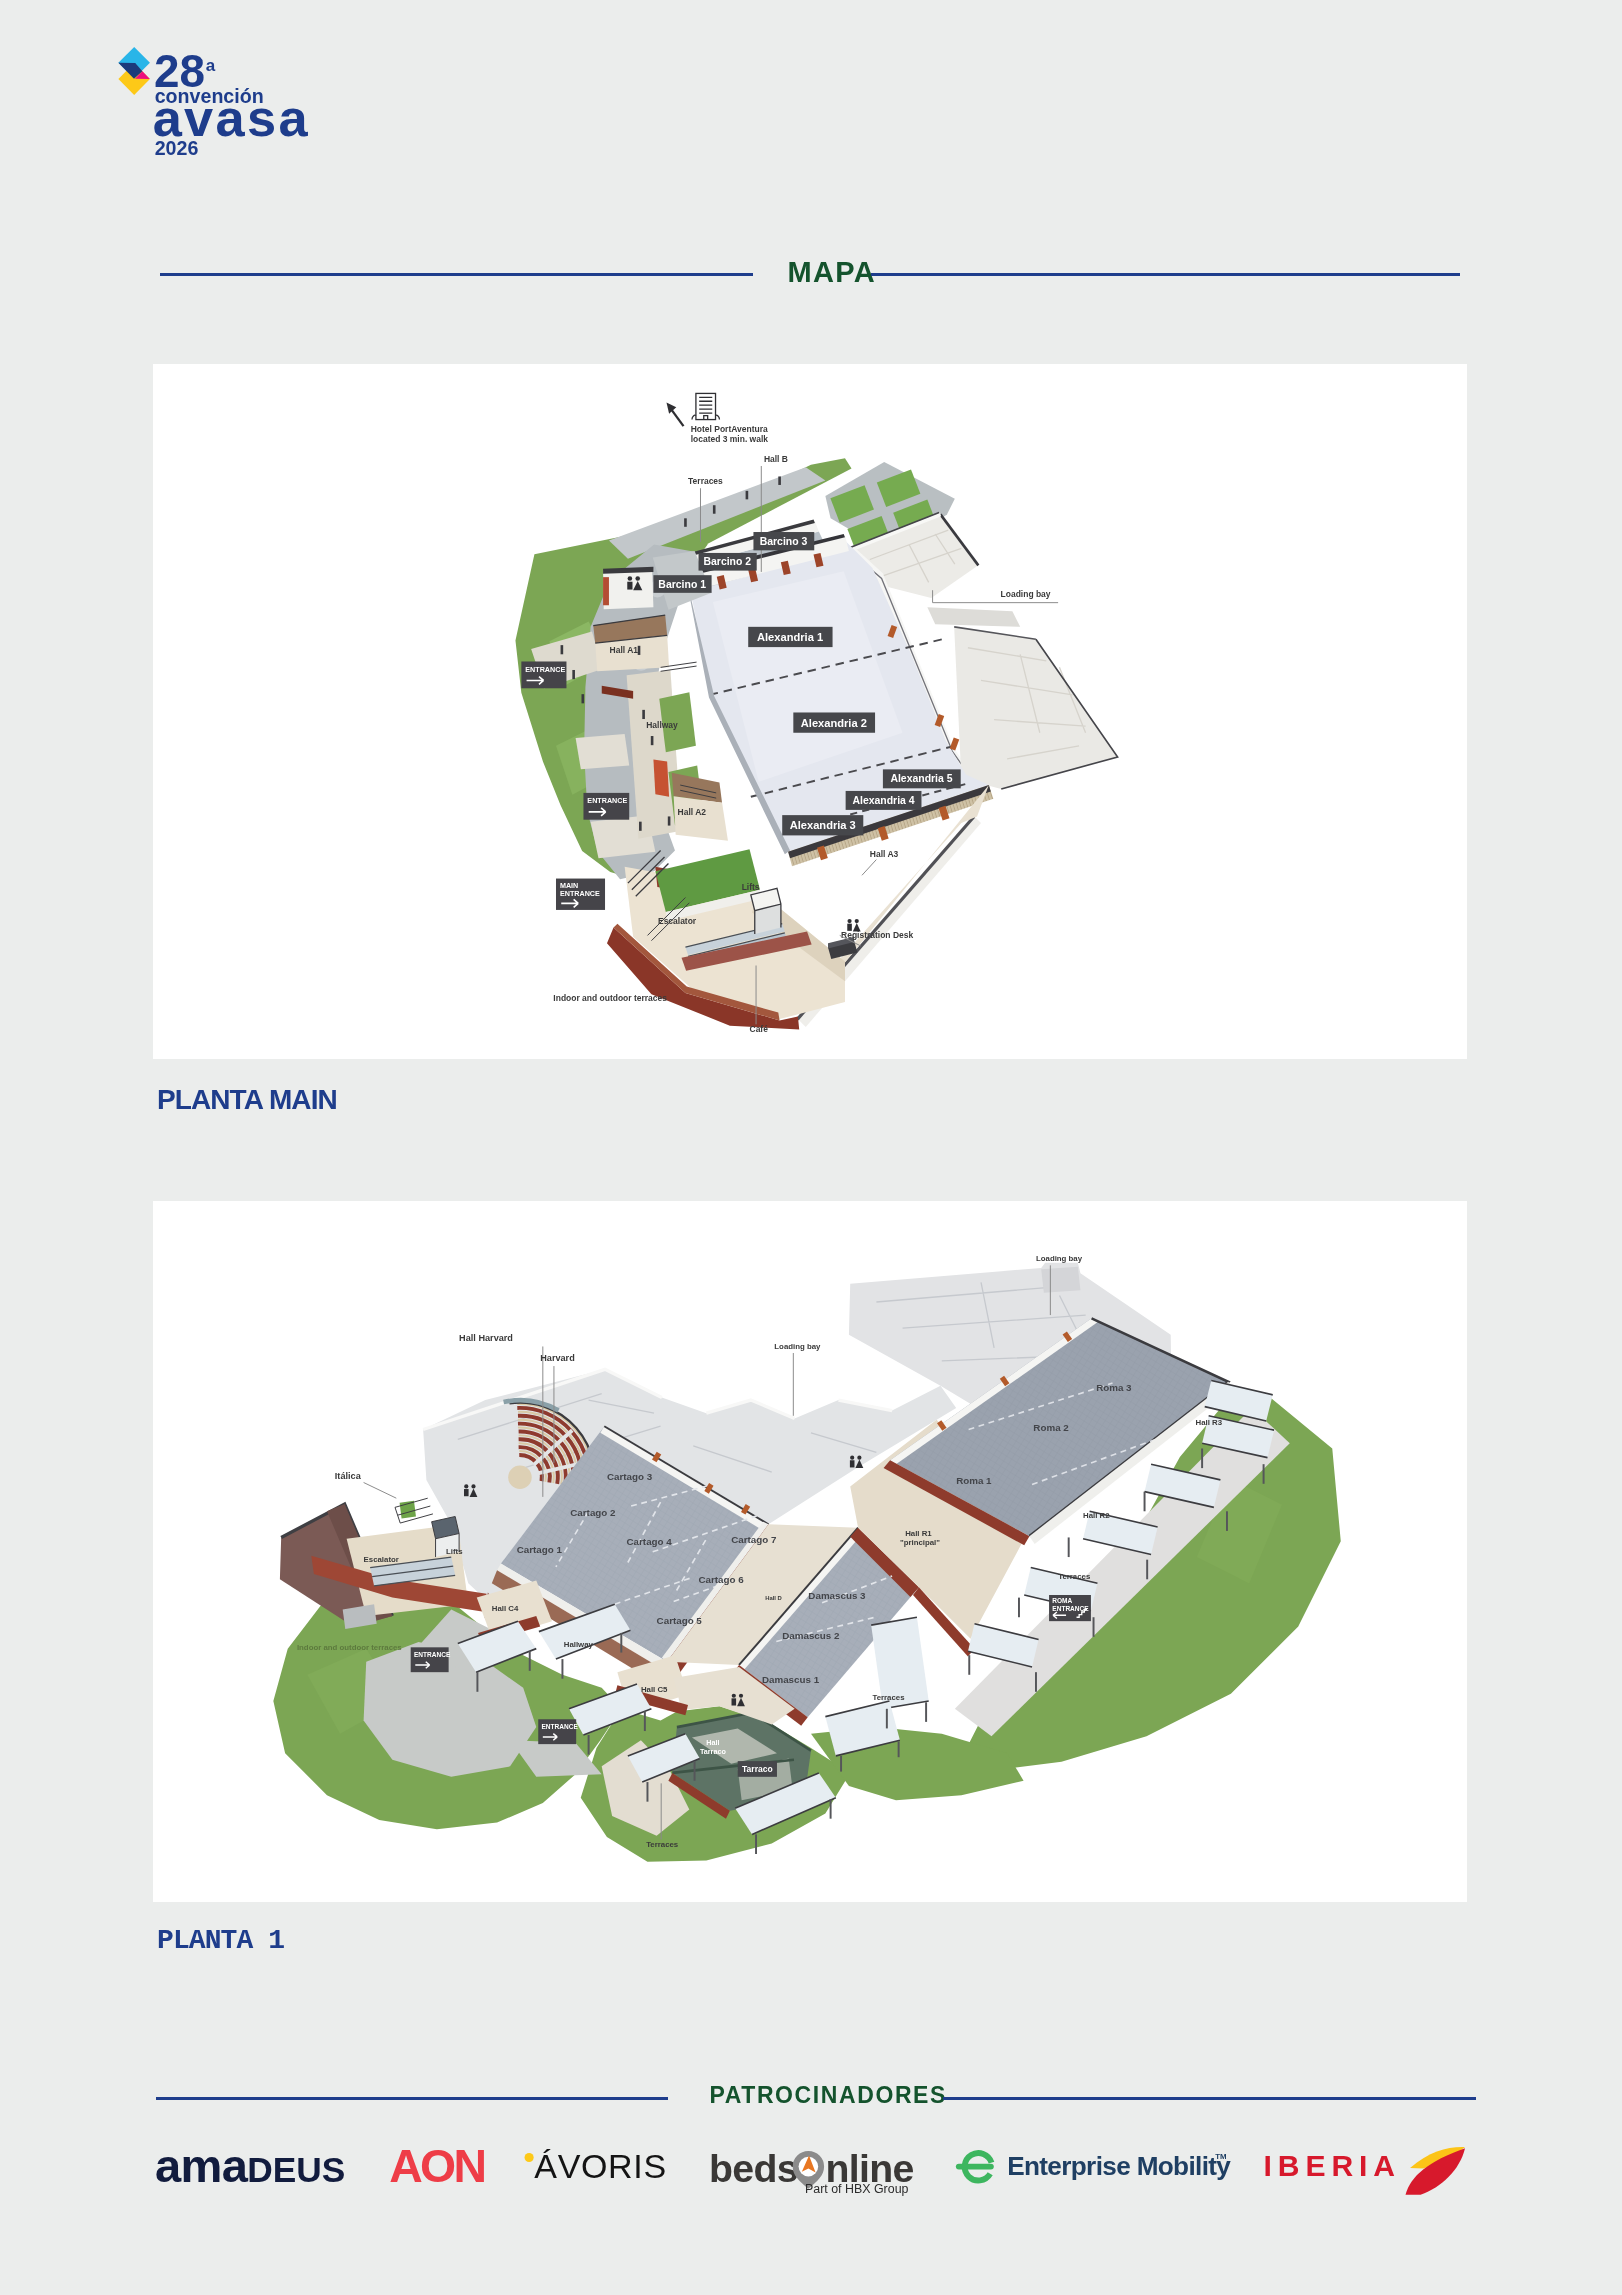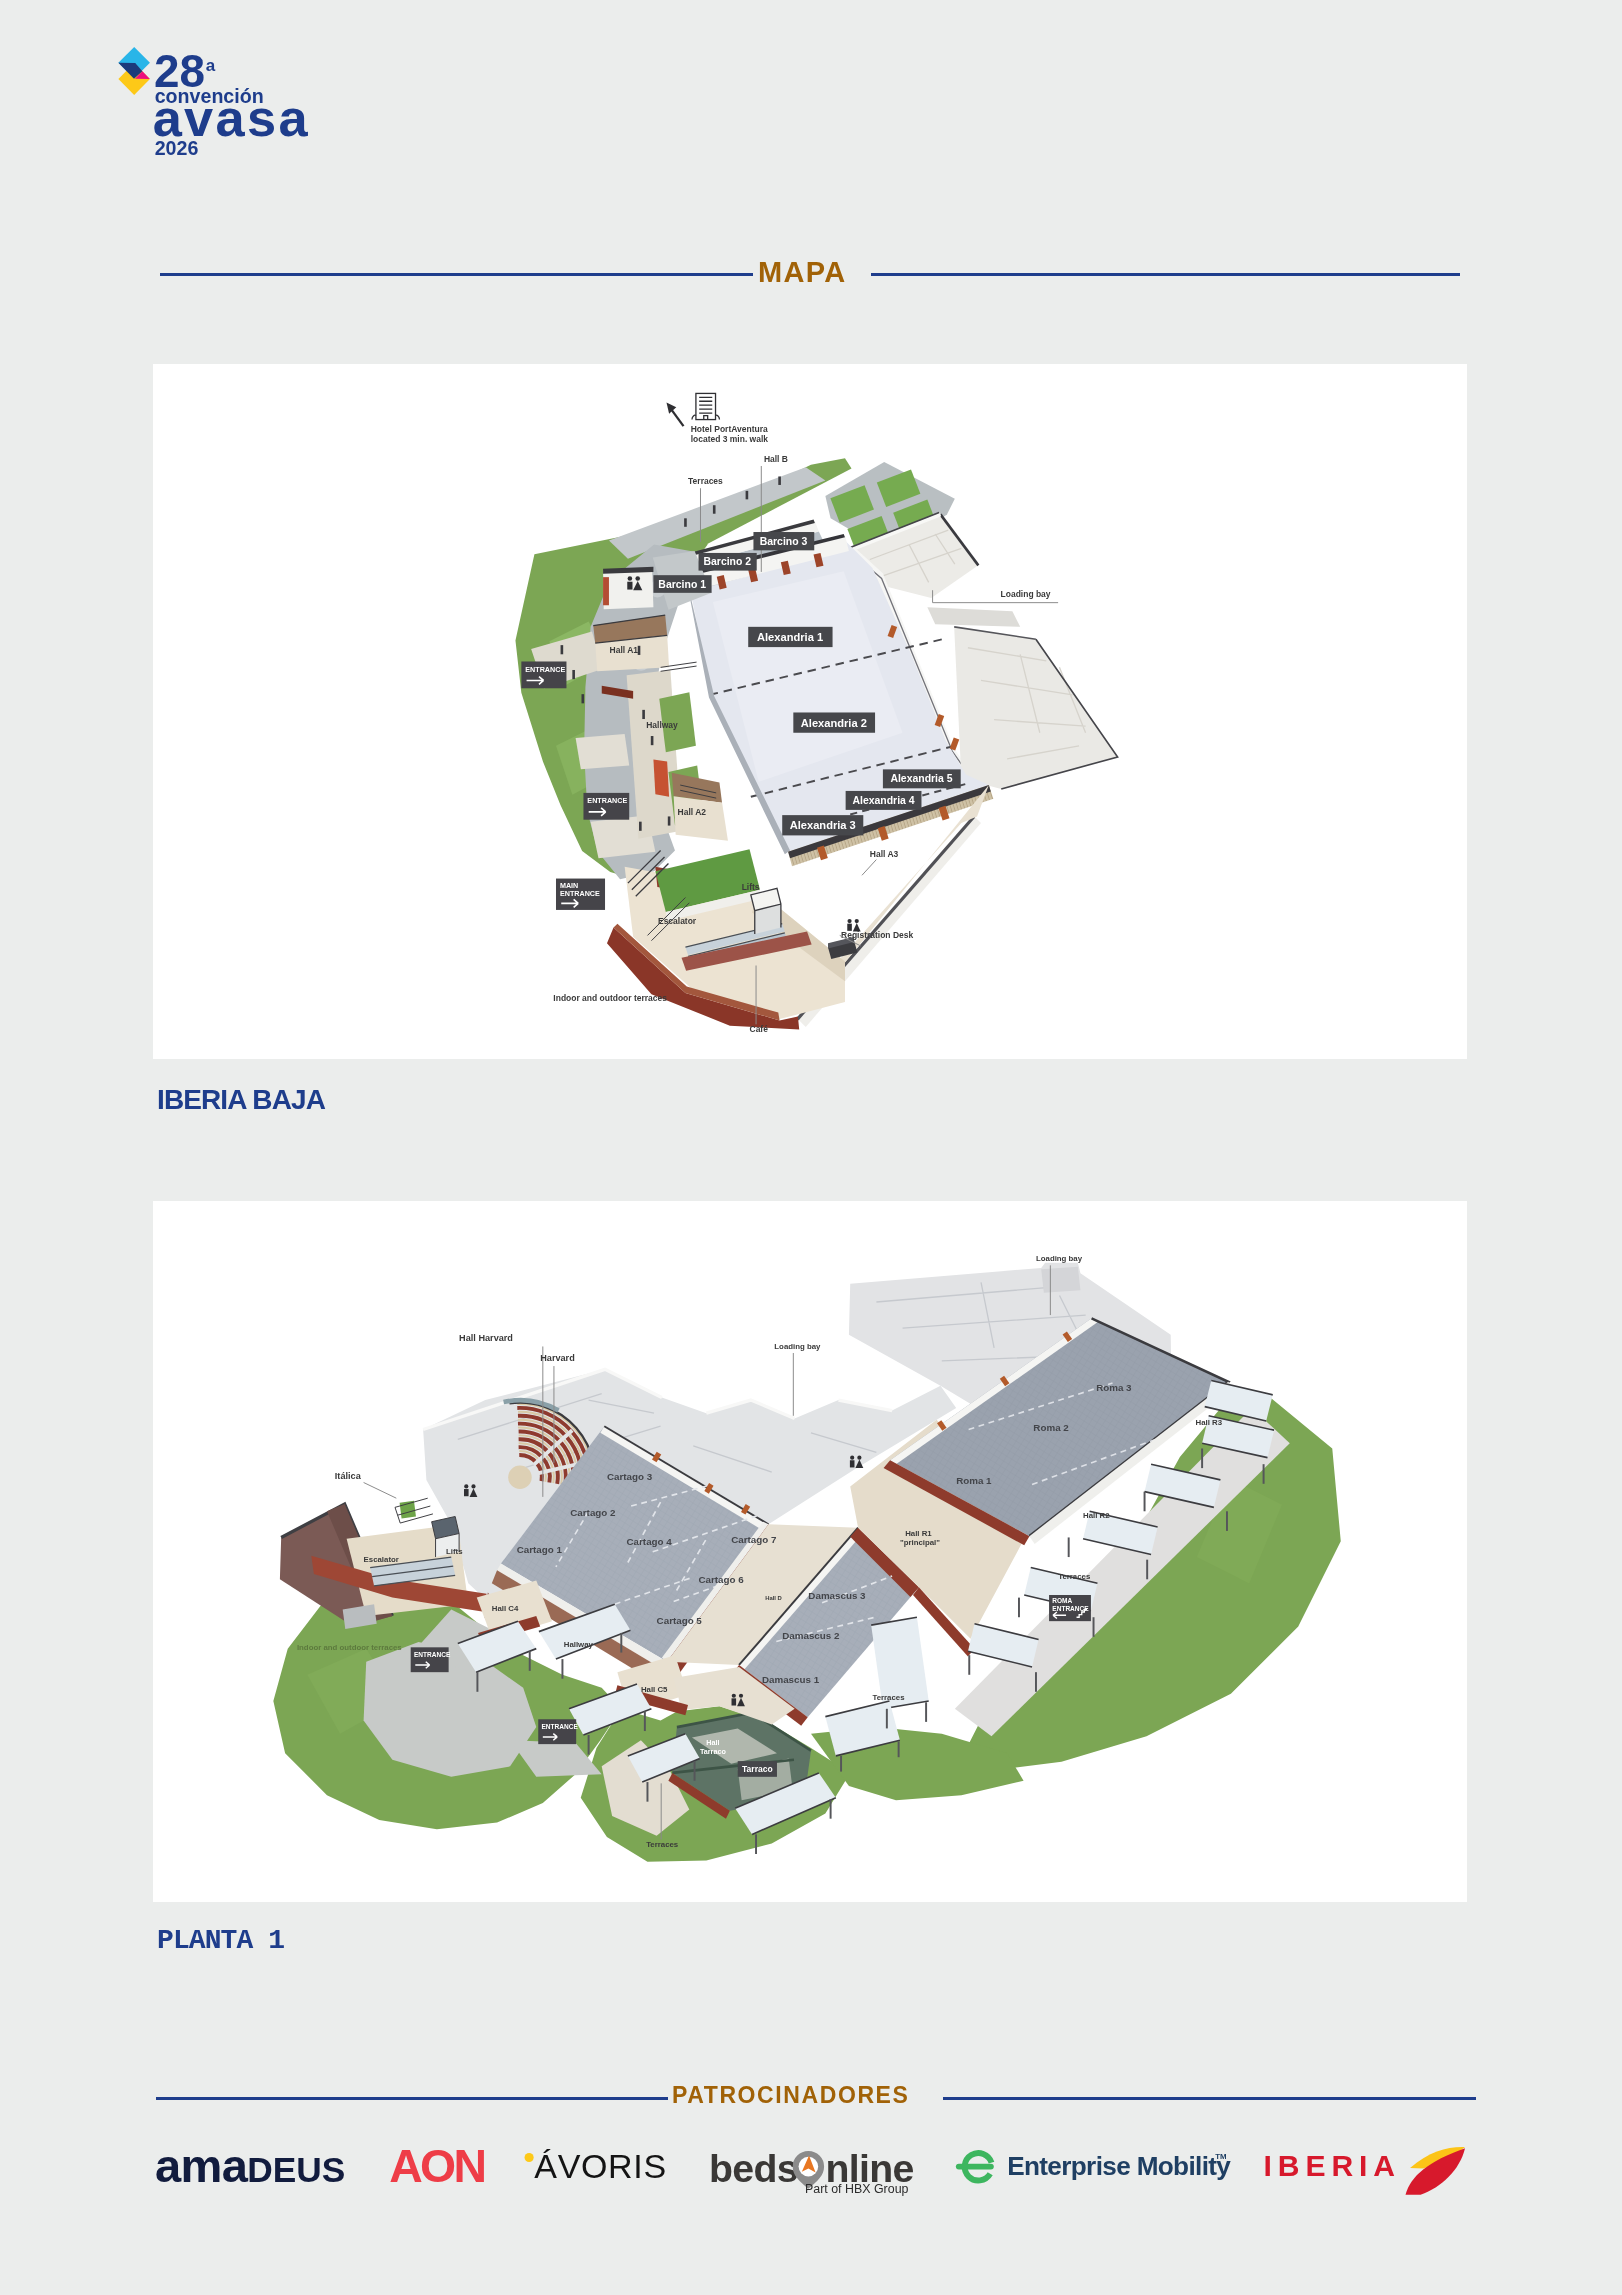--- a/index.html
+++ b/index.html
@@ -2,21 +2,21 @@
 <html lang="es" style="font-size:10.5px"><head>
 <meta charset="utf-8">
 <title>Mapa</title>
 <style>
   html,body{margin:0;padding:0;}
   body{width:1622px;height:2295px;background:#ebedec;font-family:"Liberation Sans",sans-serif;position:relative;overflow:hidden;}
   .abs{position:absolute;}
   .panel{position:absolute;left:153px;width:1314px;background:#ffffff;}
   .planta{position:absolute;left:157px;color:#1e3d8c;font-size:28px;font-weight:700;letter-spacing:-0.9px;}
   .rule{position:absolute;height:2.6px;background:#1e3d8c;}
-  .headword{position:absolute;color:#a16207;font-weight:700;text-align:left;}
+  .headword{position:absolute;color:#14532d;font-weight:700;text-align:right;}
 </style>
 </head>
 <body>
 
 <svg class="abs" style="left:118px;top:46px;" width="203" height="118" viewBox="0 0 310 180">
 
   <g>
     <polygon points="24.7,1.3 48.8,25.5 24.7,49.6 0.6,25.5" fill="#29b5e8"></polygon>
     <polygon points="24.7,26 48.8,50.3 24.7,74.6 0.6,50.3" fill="#fdc918"></polygon>
     <polygon points="0.6,25.6 26.3,25.7 37.3,38.3 24.4,49.9" fill="#1c3a7a"></polygon>
@@ -366,21 +366,21 @@
 
 <line x1="1284" y1="1430" x2="1316" y2="1446" stroke="#8a8a8a" stroke-width="1.5"></line>
 
 <text x="846" y="1531" font-size="13" font-weight="700" fill="#3a3a3a">Indoor and outdoor terraces</text>
 
 <text x="1146" y="1578" font-size="13" font-weight="700" fill="#3a3a3a">Café</text>
 
 <line x1="1156" y1="1476" x2="1156" y2="1566" stroke="#8a8a8a" stroke-width="1.5"></line>
 </svg>
 
-<div class="planta" style="top:1084px;">IBERIA BAJA</div>
+<div class="planta" style="top:1084px;">PLANTA MAIN</div>
 
 <div class="panel" style="top:1201px;height:701px;"></div>
 <svg class="abs" style="left:153px;top:1201px;" width="1314" height="701" viewBox="234 1836 2009 1071">
 <defs>
   <pattern id="roofgrid" width="9" height="9" patternUnits="userSpaceOnUse" patternTransform="rotate(32)">
     <rect width="9" height="9" fill="#a7aeb9"></rect>
         <path d="M0,0H9M0,0V9" stroke="#9da5b1" stroke-width="1"></path>
   </pattern>
   <pattern id="roofgrid2" width="9" height="9" patternUnits="userSpaceOnUse" patternTransform="rotate(32)">
     <rect width="9" height="9" fill="#9aa2ae"></rect>

